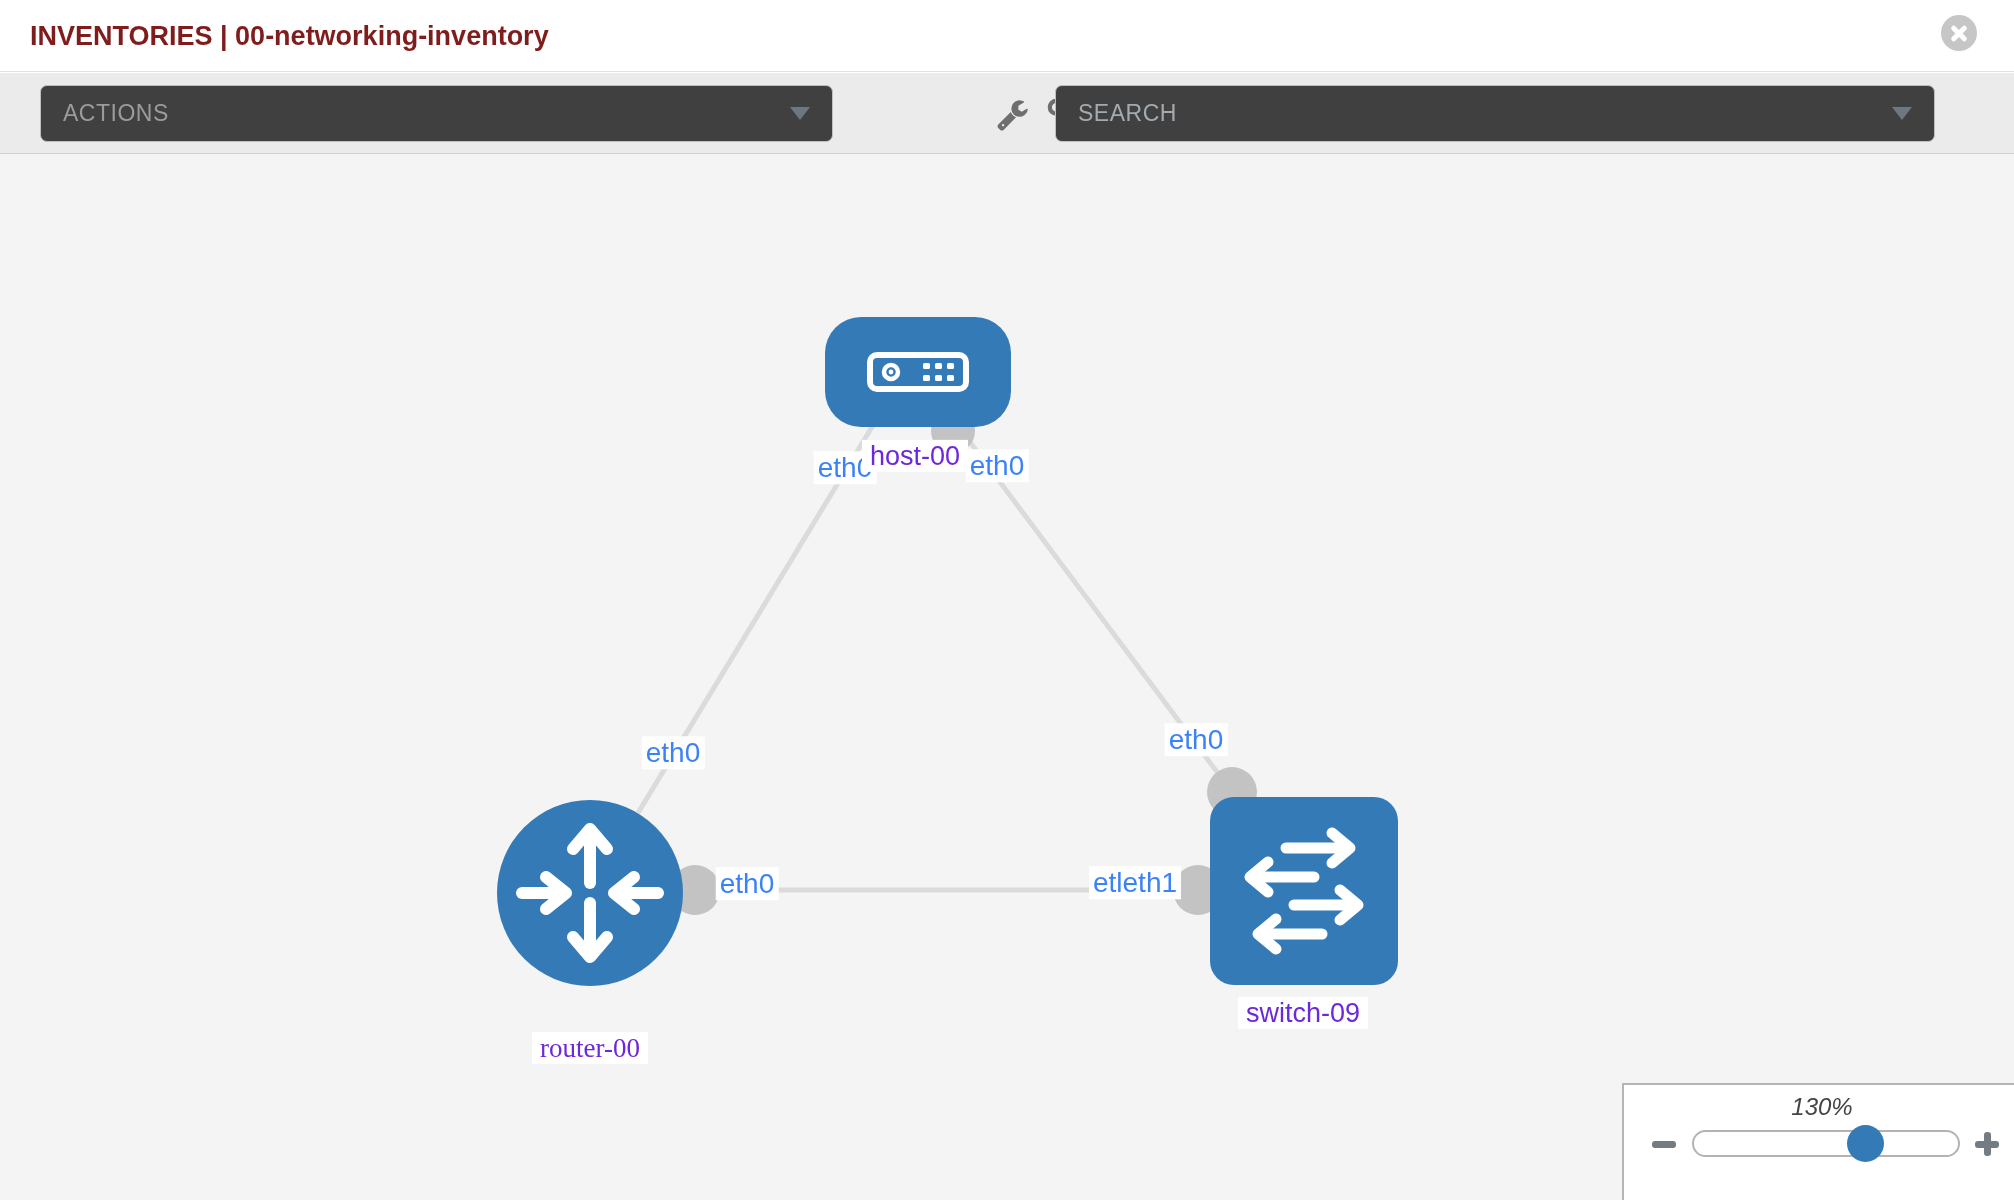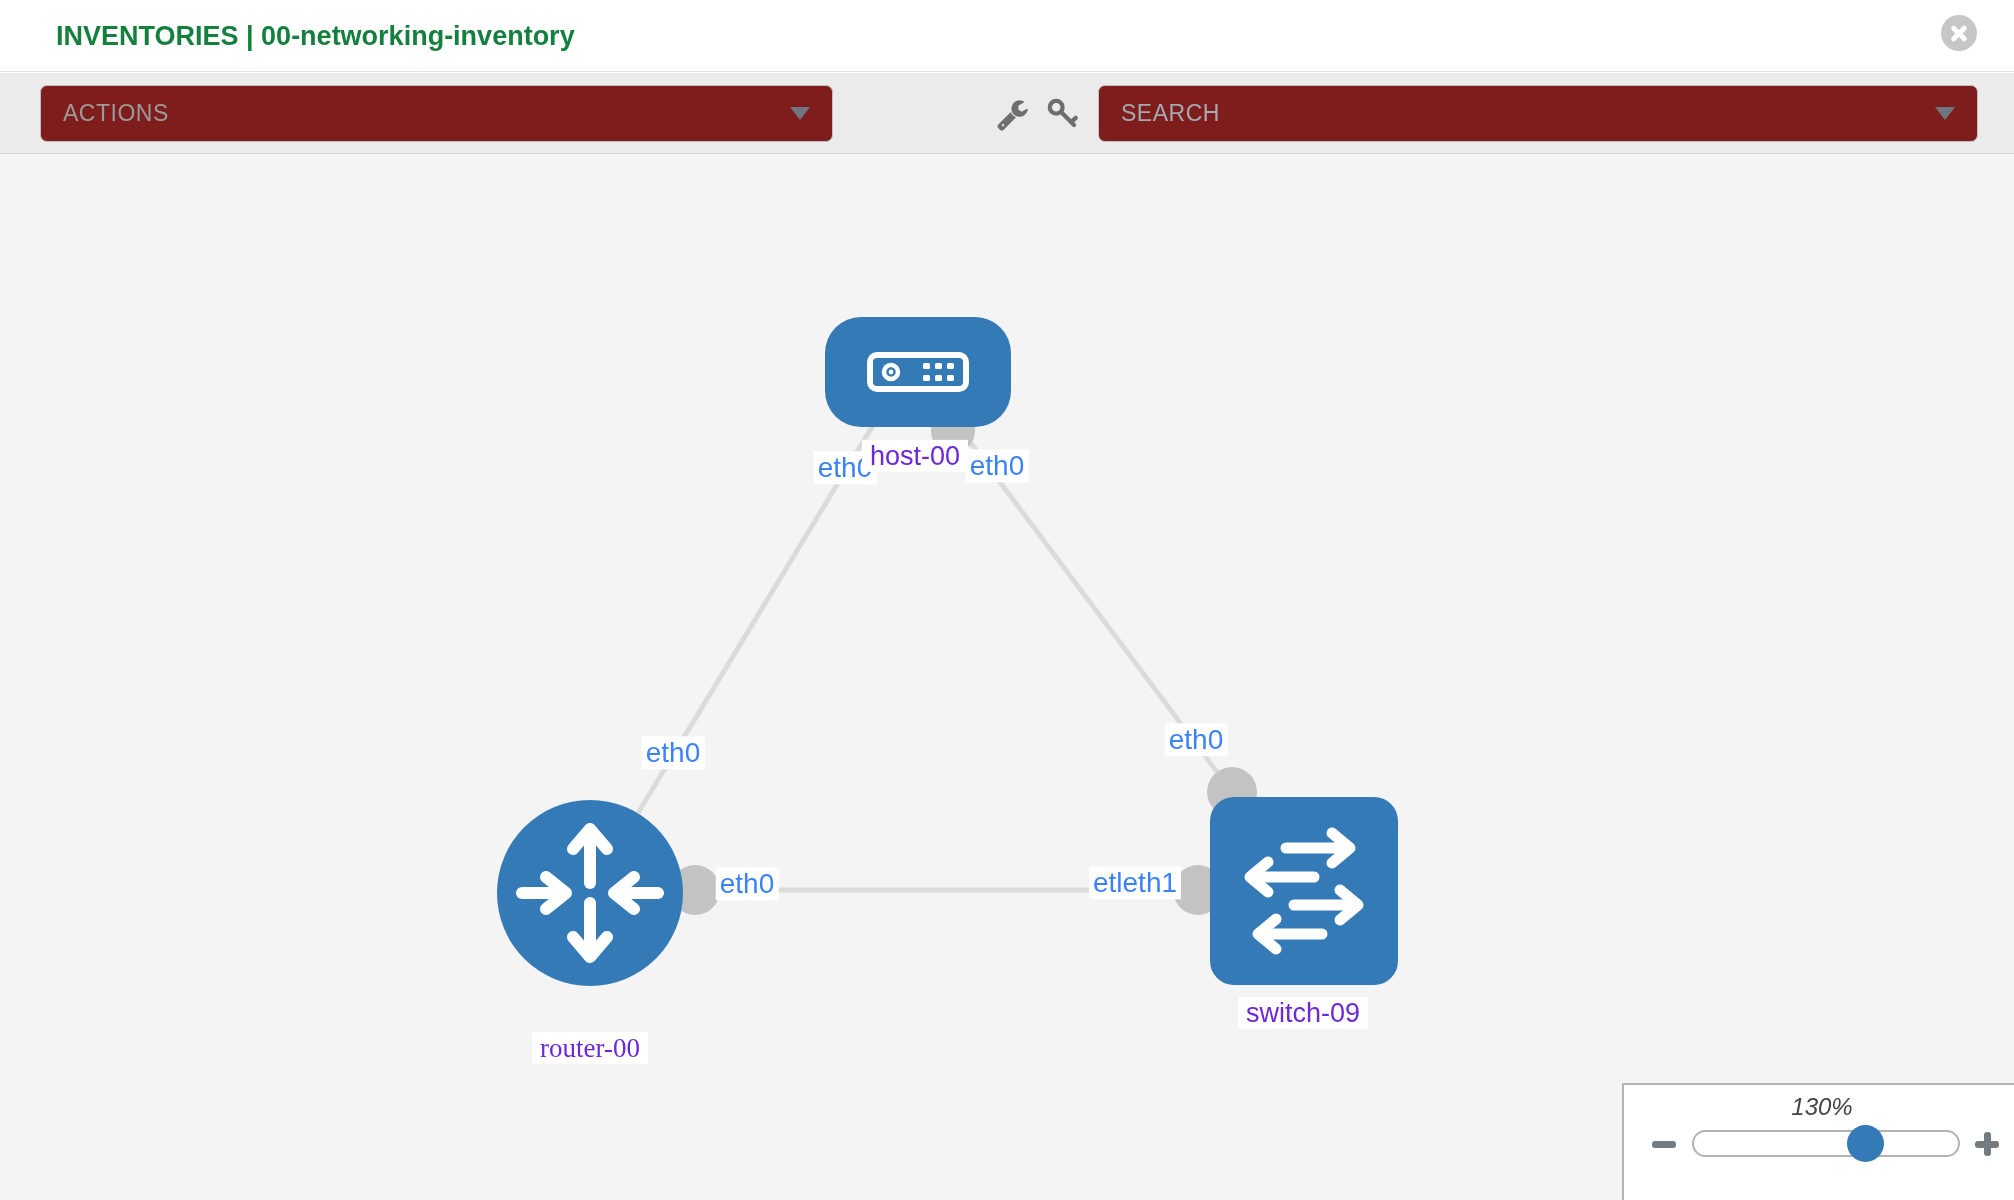--- a/index.html
+++ b/index.html
@@ -9,46 +9,46 @@
     background:#fff; overflow:hidden; position:relative;
   }
   .page { position:absolute; inset:0; width:2014px; height:1200px; }
 
   
   .header {
     position:absolute; left:0; top:0; width:2014px; height:72px;
     background:#ffffff; border-bottom:1px solid #e2e2e2;
   }
   .page-title {
-    position:absolute; left:56px; top:0; height:72px; line-height:72px;
-    font-size:27px; font-weight:bold; color:#15803d;
+    position:absolute; left:30px; top:0; height:72px; line-height:72px;
+    font-size:27px; font-weight:bold; color:#7f1d1d;
   }
   .close-btn {
     position:absolute; right:37px; top:15px; width:36px; height:36px;
     border-radius:50%; background:#c6c6c6; cursor:pointer;
   }
   .close-btn .bar {
     position:absolute; left:8px; top:16px; width:20px; height:5px;
     background:#fff; border-radius:3px;
   }
   .close-btn .bar.b1 { transform:rotate(45deg); }
   .close-btn .bar.b2 { transform:rotate(-45deg); }
 
   
   .toolbar {
     position:absolute; left:0; top:73px; width:2014px; height:81px;
     background:#ebebeb; border-bottom:1px solid #d2d2d2;
   }
   .dropdown {
-    position:absolute; top:12px; height:57px; background:#7f1d1d;
+    position:absolute; top:12px; height:57px; background:#404040;
     border:1px solid #bfbfbf; border-radius:7px;
     display:flex; align-items:center; padding:0 22px;
   }
   .dd-actions { left:40px; width:793px; }
-  .dd-search  { left:1098px; width:880px;gap:31px; }
+  .dd-search  { left:1055px; width:880px;gap:31px; }
   .dd-label {
     font-size:23px; color:#9b9b9b; letter-spacing:0.5px; flex:1 1 auto;
     background:transparent; border:none; outline:none;
     font-family:"Liberation Sans", sans-serif;
   }
   input.dd-label::placeholder { color:#a3aab0; opacity:1; }
   .caret {
     width:0; height:0; flex:0 0 auto;
     border-left:10px solid transparent; border-right:10px solid transparent;
     border-top:13px solid #6e7681;

